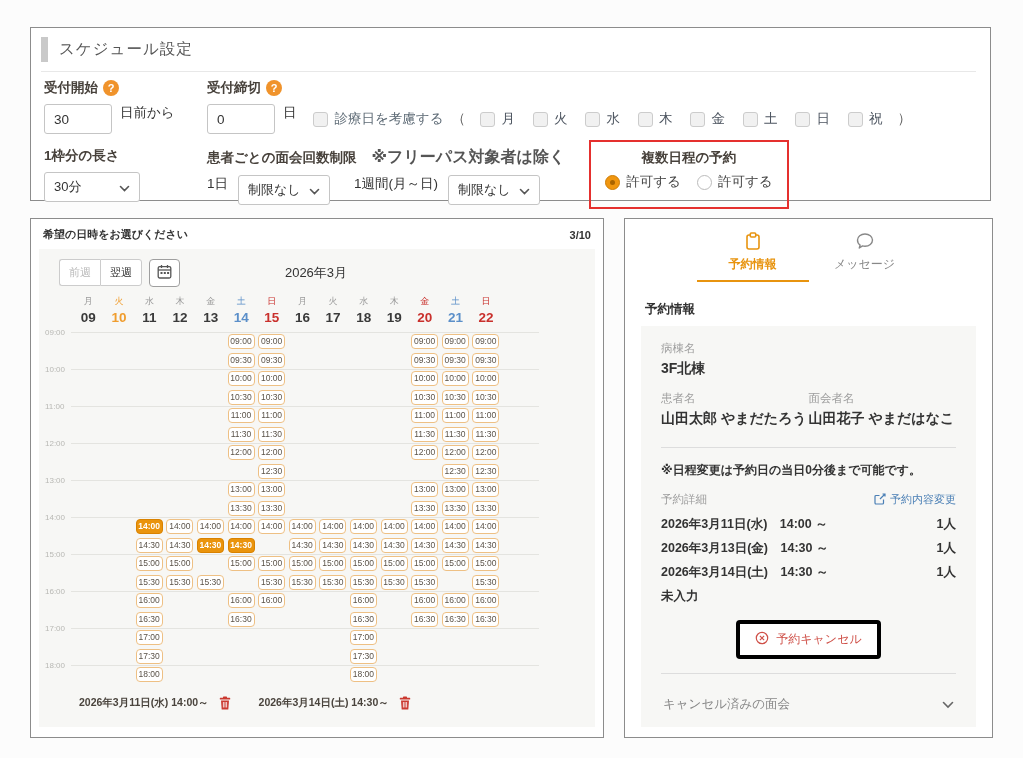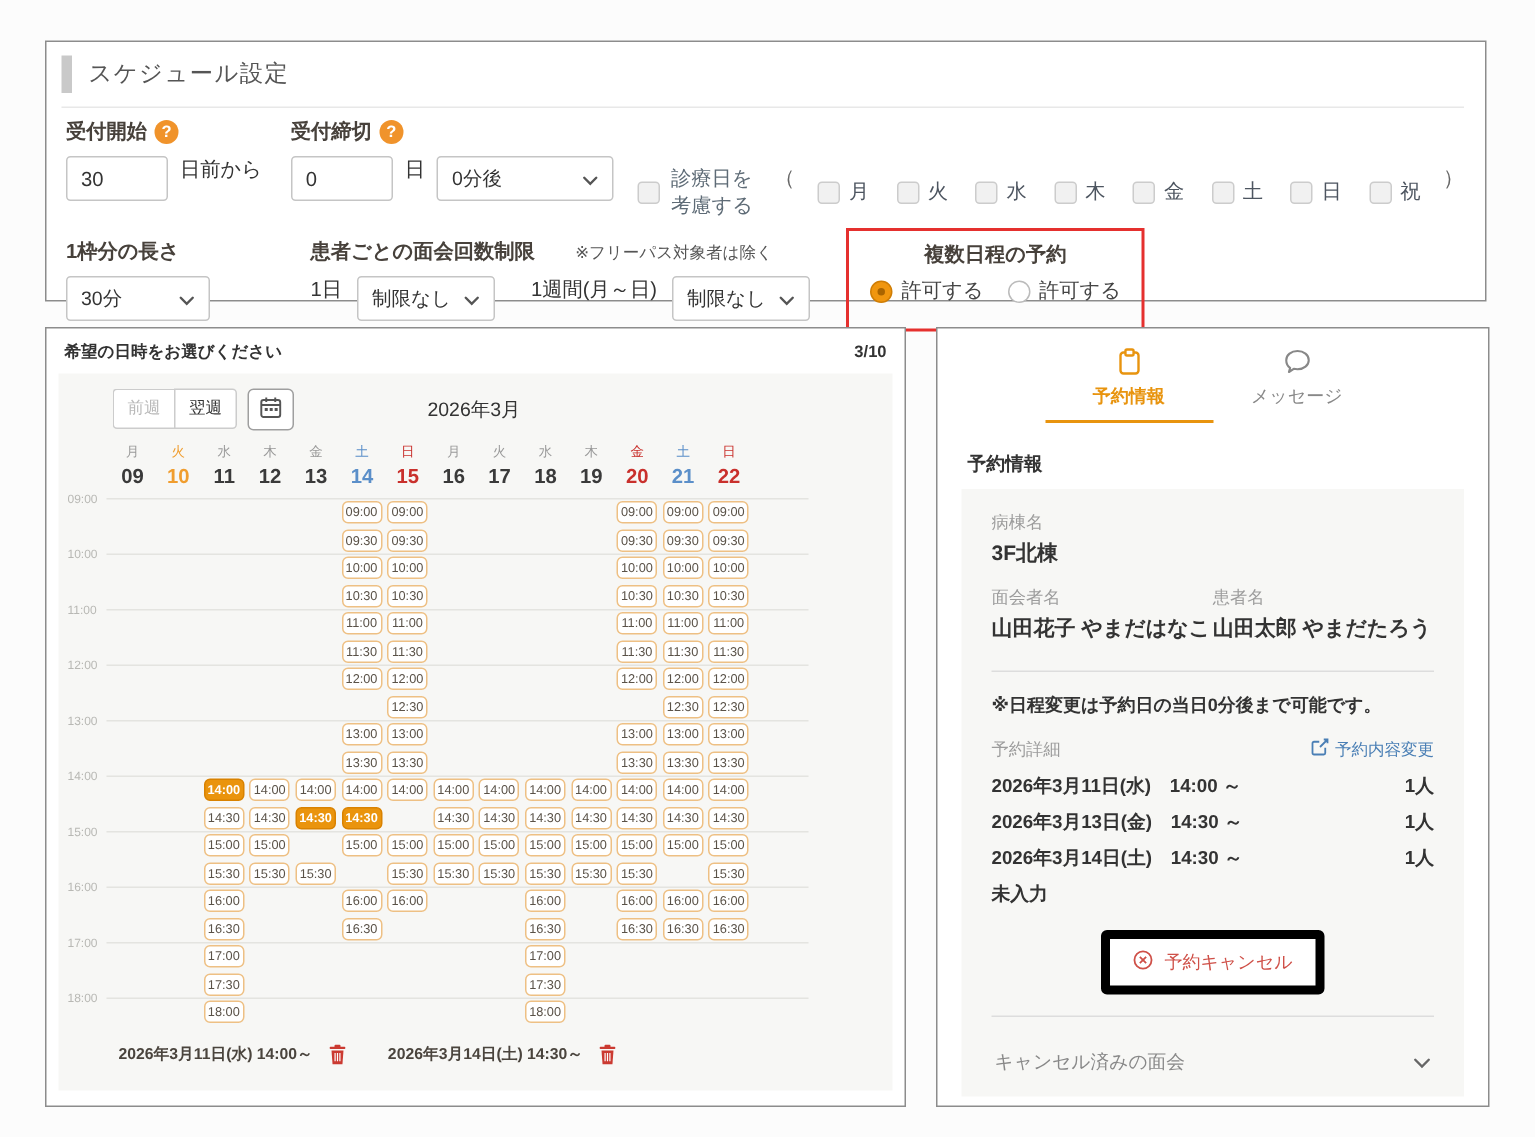--- a/index.html
+++ b/index.html
@@ -20,36 +20,36 @@
   .f-label { display:flex; align-items:center; gap:5px; font-weight:bold; font-size:13.5px; color:#47413b; margin-bottom:7px; }
   .help { width:16px; height:16px; border-radius:50%; background:#f0932b; color:#fff; font-size:11px; font-weight:bold; text-align:center; line-height:16px; cursor:pointer; }
   .ctl-line { display:flex; gap:8px; font-size:13.5px; color:#333; }
   input.num { width:68px; height:30px; border:1px solid #c5c5c5; border-radius:3px; padding:0 9px; font-size:13.5px; color:#333; font-family:inherit; }
   .selbox { height:30px; border:1px solid #c5c5c5; border-radius:3px; background:#fff; display:flex; align-items:center; justify-content:space-between; padding:0 9px; font-size:13px; color:#333; cursor:pointer; }
   .checkbox { width:15px; height:15px; border:1px solid #ccc; border-radius:3px; background:#f1f1f1; display:inline-block; flex:0 0 auto; cursor:pointer; }
   .chk-wrap { display:flex; align-items:center; gap:7px; font-size:13.5px; color:#5e6b76; cursor:pointer; }
   .paren { font-size:14px; color:#666; }
   .day-list { display:flex; align-items:center; gap:4px; }
   .chk-item { display:flex; align-items:center; gap:6px; margin:0 7px; font-size:13.5px; color:#4d5560; cursor:pointer; }
-  .note { font-weight:normal; font-size:11px; color:#555; margin-left:22px; }
+  .note { font-weight:bold; font-size:16px; color:#555; margin-left:10px; }
   .multi-box { border:2px solid #e5302e; padding:7px 14px 16px 14px; margin-left:24px; margin-top:-7px; }
   .radio-row { display:flex; align-items:center; gap:16px; margin-top:6px; }
   .radio-opt { display:flex; align-items:center; gap:6px; font-size:13.5px; color:#444; cursor:pointer; }
   .radio { width:15px; height:15px; border-radius:50%; border:1px solid #bbb; background:#fff; position:relative; flex:0 0 auto; }
   .radio.sel { background:#f0960f; border-color:#cf7d05; }
   .radio.sel::after { content:''; position:absolute; inset:4px; border-radius:50%; background:#a96400; }
 
   
   #calendar { left:30px; top:218px; width:574px; height:520px; }
   .cal-head { display:flex; justify-content:space-between; align-items:center; padding:8px 12px 5px 12px; }
   .cal-head-title { font-size:11px; font-weight:bold; color:#333; }
   .cal-counter { font-size:11px; font-weight:bold; color:#333; }
   .cal-body { margin:2px 8px 8px 8px; background:#f7f7f5; padding:10px 6px 6px 4px; height:478px; }
   .cal-controls { position:relative; height:29px; }
-  .btn-group { position:absolute; left:32px; top:0; display:flex; }
+  .btn-group { position:absolute; left:16px; top:0; display:flex; }
   .wk-btn { border:1px solid #ccc; background:#fff; font-size:11px; padding:0 9px; height:27px; line-height:25px; color:#333; cursor:pointer; }
   .wk-btn.prev { border-radius:3px 0 0 3px; color:#b9b9b9; border-right:none; }
   .wk-btn.next { border-radius:0 3px 3px 0; }
   .cal-icon-btn { border:1px solid #9f9f9f; border-radius:4px; background:#fff; width:31px; height:28px; margin-left:7px; display:flex; align-items:center; justify-content:center; cursor:pointer; }
   .month-label { text-align:center; font-size:13px; color:#333; line-height:27px; }
   .day-header { display:flex; margin-left:30px; margin-top:7px; }
   .day-col { width:30.6px; text-align:center; }
   .day-col .wd { font-size:9px; color:#9a9a9a; margin-bottom:2px; }
   .day-col .dt { font-size:13.5px; font-weight:bold; color:#3a3a3a; }
   .day-col.today .wd, .day-col.today .dt { color:#f09d2e; }
@@ -76,21 +76,21 @@
   .fv { font-size:14px; font-weight:bold; color:#333; }
   .two-col { display:flex; }
   .two-col > div { flex:1; }
   .hr { border-top:1px solid #ddd; margin:6px 0 14px 0; }
   .notice { font-size:12px; font-weight:bold; color:#333; margin-bottom:13px; }
   .detail-head { display:flex; justify-content:space-between; align-items:center; margin-bottom:9px; }
   .detail-label { font-size:11.5px; color:#9c9c9c; }
   .change-link { display:flex; align-items:center; gap:4px; font-size:11px; color:#4a7fb5; cursor:pointer; }
   .res-row { display:flex; justify-content:space-between; font-size:12.5px; font-weight:bold; color:#333; margin-bottom:7px; }
   .not-entered { font-size:12.5px; font-weight:bold; color:#333; margin-bottom:15px; }
-  .cancel-btn { display:flex; align-items:center; gap:7px; margin:0 auto 6px auto; border:6px solid #000000; background:#fff; color:#cf5048; font-size:12px; border-radius:4px; padding:7px 15px; cursor:pointer; font-family:inherit; }
+  .cancel-btn { display:flex; align-items:center; gap:7px; margin:0 auto 6px auto; border:4px solid #000000; background:#fff; color:#cf5048; font-size:12px; border-radius:4px; padding:7px 15px; cursor:pointer; font-family:inherit; }
   .cancelled-row { display:flex; justify-content:space-between; align-items:center; font-size:12.5px; color:#888; padding:8px 2px 0 2px; cursor:pointer; }
 </style>
 </head>
 <body>
 
 <div class="panel" id="settings">
   <div class="title-row">
     <div class="accent-bar"></div>
     <div class="settings-title">スケジュール設定</div>
   </div>
@@ -107,26 +107,20 @@
       </div>
     </div>
     <div>
       <div class="f-label">
         <span>受付締切</span>
         <span class="help">?</span>
       </div>
       <div class="ctl-line">
         <input class="num" value="0" style="">
         <span>日</span>
-        <div class="selbox" style="width:118px;">
-          <span>0分後</span>
-          <span><svg width="11" height="7" viewBox="0 0 11 7">
-                <path d="M1.5 1.5l4 4 4-4" fill="none" stroke="#555" stroke-width="1.6" stroke-linecap="round"></path>
-              </svg></span>
-        </div>
       </div>
     </div>
     <div class="ctl-line" style="margin-top:31px; margin-left:16px;">
       <span class="chk-wrap">
         <span class="checkbox"></span>
         <span>診療日を考慮する</span>
       </span>
       <span class="paren">（</span>
       <span class="day-list">
           <span class="chk-item">
@@ -481,26 +475,26 @@
 
   <div class="d-section-title">予約情報</div>
 
   <div class="card">
     <div class="field">
       <div class="fl">病棟名</div>
       <div class="fv">3F北棟</div>
     </div>
     <div class="two-col">
       <div class="field">
+        <div class="fl">患者名</div>
+        <div class="fv">山田太郎 やまだたろう</div>
+      </div>
+      <div class="field">
         <div class="fl">面会者名</div>
         <div class="fv">山田花子 やまだはなこ</div>
-      </div>
-      <div class="field">
-        <div class="fl">患者名</div>
-        <div class="fv">山田太郎 やまだたろう</div>
       </div>
     </div>
     <div class="hr"></div>
     <div class="notice">※日程変更は予約日の当日0分後まで可能です。</div>
     <div class="detail-head">
       <span class="detail-label">予約詳細</span>
       <span class="change-link">
         <span><svg width="12" height="12" viewBox="0 0 12 12">
               <path d="M9.5 6.5v3.5a1 1 0 0 1-1 1H2a1 1 0 0 1-1-1V3.5a1 1 0 0 1 1-1h3.5" fill="none" stroke="#4a7fb5" stroke-width="1.2"></path>
               <path d="M6 6L11 1M8.5 1H11v2.5" fill="none" stroke="#4a7fb5" stroke-width="1.2"></path>

